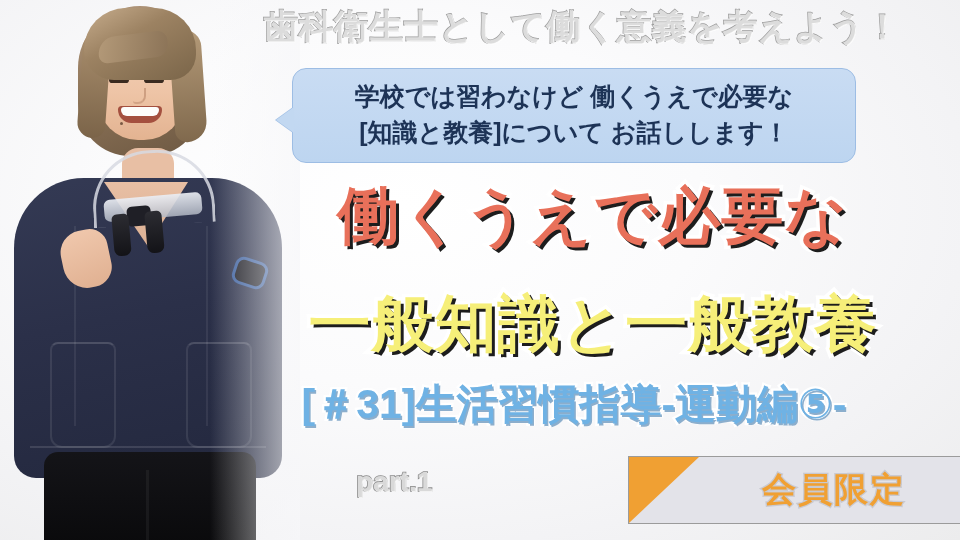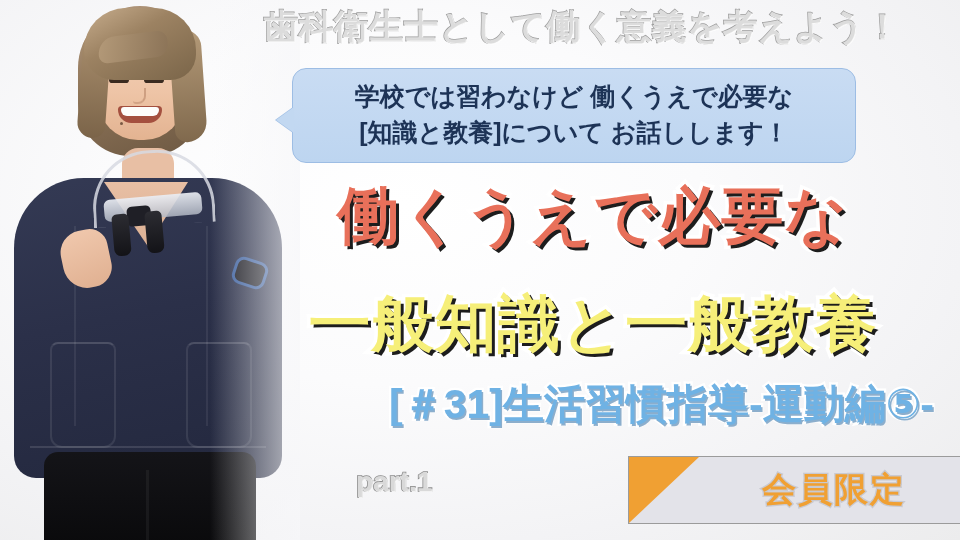--- a/index.html
+++ b/index.html
@@ -335,21 +335,21 @@
     -webkit-text-stroke: 7px #ffffff;
     paint-order: stroke fill;
     text-shadow: 3px 3px 0 #1d1d1d;
     white-space: nowrap;
   }
 
   .headline-episode {
     position: absolute;
     left: 214px; top: 377px;
     width: 720px;
-    text-align: right;
+    text-align: center;
     font-size: 41px;
     font-weight: 800;
     letter-spacing: 0px;
     color: #6fb2e4;
     -webkit-text-stroke: 4.5px #ffffff;
     paint-order: stroke fill;
     text-shadow: 1.5px 1.5px 0 rgba(120,160,195,.85);
     white-space: nowrap;
   }
 

